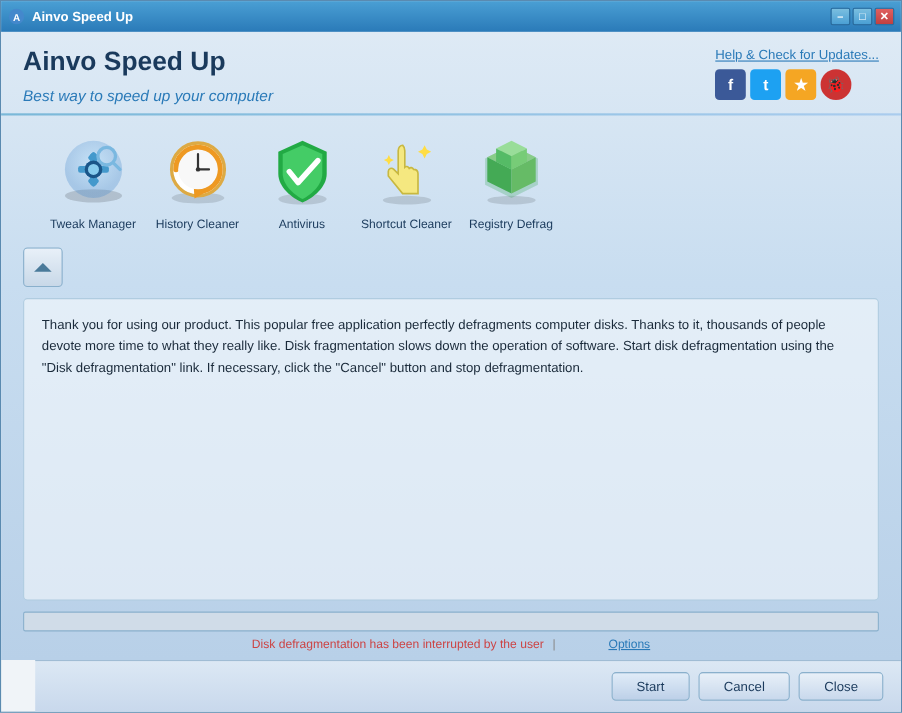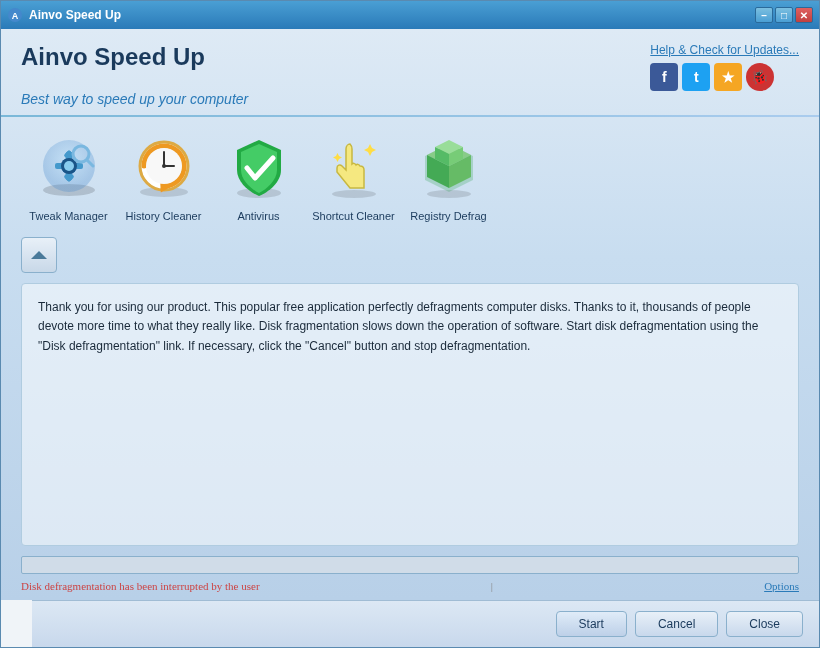--- a/index.html
+++ b/index.html
@@ -70,21 +70,21 @@
     }
     .app-title {
       font-size: 24px;
       font-weight: bold;
       color: #1a3a5c;
     }
     .app-subtitle {
       font-size: 14px;
       color: #2a7ab8;
       font-style: italic;
-      margin-top: 20px;
+      margin-top: 8px;
     }
     .header-right {
       display: flex;
       flex-direction: column;
       align-items: flex-start;
       gap: 6px;
     }
     .help-link {
       color: #2a7ab8;
       font-size: 12px;
@@ -109,21 +109,21 @@
     .social-fb { background: #3b5998; color: white; }
     .social-tw { background: #1da1f2; color: white; }
     .social-star { background: #f5a623; color: white; }
     .social-bug { background: #cc3333; color: white; border-radius: 50%; }
     .divider-line {
       height: 2px;
       background: linear-gradient(90deg, #7ab8d8 0%, #aaccee 100%);
       margin: 0 0 0 0;
     }
     .tools-section {
-      padding: 10px 20px 0 20px;
+      padding: 10px 20px 0 36px;
     }
     .tools-grid {
       display: flex;
       gap: 0px;
       flex-wrap: nowrap;
       align-items: flex-start;
     }
     .tool-item {
       display: flex;
       flex-direction: column;
@@ -184,25 +184,24 @@
       overflow: hidden;
       margin-bottom: 6px;
     }
     .progress-bar-fill {
       height: 100%;
       background: linear-gradient(180deg, #7abce0 0%, #4a98cc 100%);
       width: 0%;
     }
     .status-line {
       display: flex;
-      justify-content: space-between;
+      justify-content: center;
       align-items: center;
       gap: 8px;
       font-size: 11px;
-      font-family: Liberation Serif, serif;
     }
     .status-text {
       color: #cc4444;
     }
     .status-divider {
       color: #888;
     }
     .options-link {
       color: #2a7ab8;
       text-decoration: underline;

